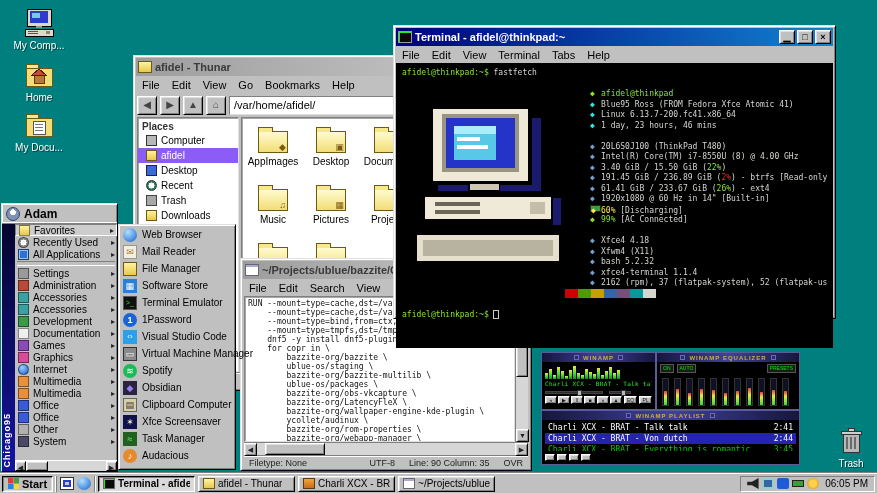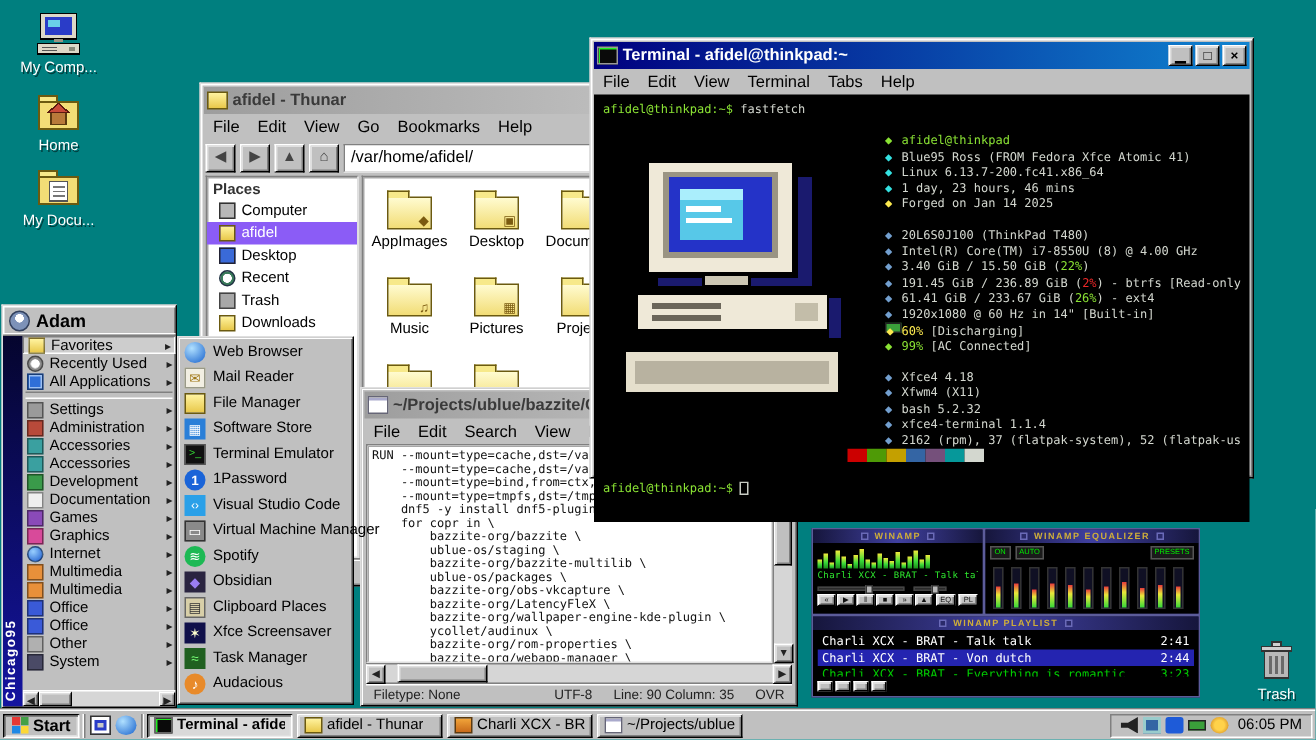--- a/index.html
+++ b/index.html
@@ -512,21 +512,20 @@
         <span class="mItem" data-name="menu-item">Help</span>
       </div>
     <div class="term-body" data-name="terminal-content">
       <div class="tline" data-name="terminal-prompt-line"><span class="c-green">afidel@thinkpad:~$</span><span class="c-fg"> fastfetch</span></div>
       <div class="tline" data-name="terminal-blank-line">&nbsp;</div>
       <div class="ff-lines" data-name="fastfetch-lines">
           <div class="tline" data-name="fastfetch-line"><span class="ffic c-green" data-name="user-icon">◆</span><span class="c-green">afidel@thinkpad</span></div>
           <div class="tline" data-name="fastfetch-line"><span class="ffic c-cyan" data-name="os-icon">◆</span><span class="c-fg">Blue95 Ross (FROM Fedora Xfce Atomic 41)</span></div>
           <div class="tline" data-name="fastfetch-line"><span class="ffic c-cyan" data-name="kernel-icon">◆</span><span class="c-fg">Linux 6.13.7-200.fc41.x86_64</span></div>
           <div class="tline" data-name="fastfetch-line"><span class="ffic c-cyan" data-name="uptime-icon">◆</span><span class="c-fg">1 day, 23 hours, 46 mins</span></div>
-          <div class="tline" data-name="fastfetch-line"><span class="ffic c-yellow" data-name="forged-icon">◆</span><span class="c-fg">Forged on Jan 14 2025</span></div>
           <div class="tline" data-name="terminal-blank-line">&nbsp;</div>
           <div class="tline" data-name="fastfetch-line"><span class="ffic c-blue" data-name="host-icon">◆</span><span class="c-fg">20L6S0J100 (ThinkPad T480)</span></div>
           <div class="tline" data-name="fastfetch-line"><span class="ffic c-blue" data-name="cpu-icon">◆</span><span class="c-fg">Intel(R) Core(TM) i7-8550U (8) @ 4.00 GHz</span></div>
           <div class="tline" data-name="fastfetch-line"><span class="ffic c-blue" data-name="memory-icon">◆</span><span class="c-fg">3.40 GiB / 15.50 GiB (</span><span class="c-green">22%</span><span class="c-fg">)</span></div>
           <div class="tline" data-name="fastfetch-line"><span class="ffic c-blue" data-name="disk-icon">◆</span><span class="c-fg">191.45 GiB / 236.89 GiB (</span><span class="c-red">2%</span><span class="c-fg">) - btrfs [Read-only]</span></div>
           <div class="tline" data-name="fastfetch-line"><span class="ffic c-blue" data-name="disk-icon">◆</span><span class="c-fg">61.41 GiB / 233.67 GiB (</span><span class="c-green">26%</span><span class="c-fg">) - ext4</span></div>
           <div class="tline" data-name="fastfetch-line"><span class="ffic c-blue" data-name="display-icon">◆</span><span class="c-fg">1920x1080 @ 60 Hz in 14" [Built-in]</span></div>
           <div class="tline" data-name="fastfetch-line"><span class="ffic c-yellow" data-name="battery-icon">◆</span><span class="c-yellow">60%</span><span class="c-fg"> [Discharging]</span></div>
           <div class="tline" data-name="fastfetch-line"><span class="ffic c-green" data-name="ac-power-icon">◆</span><span class="c-green">99%</span><span class="c-fg"> [AC Connected]</span></div>
           <div class="tline" data-name="terminal-blank-line">&nbsp;</div>
@@ -766,21 +765,21 @@
         <span class="smi2-ic sic-obsidian" data-name="obsidian-icon">
           <i>◆</i>
         </span>
         <span data-name="submenu-item-label">Obsidian</span>
       </div>
 
       <div class="smi2" data-name="submenu-item">
         <span class="smi2-ic sic-clip" data-name="clipboard-manager-icon">
           <i>▤</i>
         </span>
-        <span data-name="submenu-item-label">Clipboard Places</span>
+        <span data-name="submenu-item-label">Clipboard Computer</span>
       </div>
 
       <div class="smi2" data-name="submenu-item">
         <span class="smi2-ic sic-saver" data-name="screensaver-icon">
           <i>✶</i>
         </span>
         <span data-name="submenu-item-label">Xfce Screensaver</span>
       </div>
 
       <div class="smi2" data-name="submenu-item">
@@ -915,21 +914,21 @@
             <span class="time">2:41</span>
           </div>
 
           <div class="pl-row sel" data-name="playlist-track">
             <span class="name">Charli XCX - BRAT - Von dutch</span>
             <span class="time">2:44</span>
           </div>
 
           <div class="pl-row" data-name="playlist-track">
             <span class="name">Charli XCX - BRAT - Everything is romantic</span>
-            <span class="time">3:23</span>
+            <span class="time">3:45</span>
           </div>
         </div>
       <div class="pl-bottom" data-name="playlist-toolbar">
         <button class="pl-btn btn95" data-name="playlist-add-button"></button>
         <button class="pl-btn btn95" data-name="playlist-remove-button"></button>
         <button class="pl-btn btn95" data-name="playlist-select-button"></button>
         <button class="pl-btn btn95" data-name="playlist-misc-button"></button>
       </div>
     </div>
   </div>

